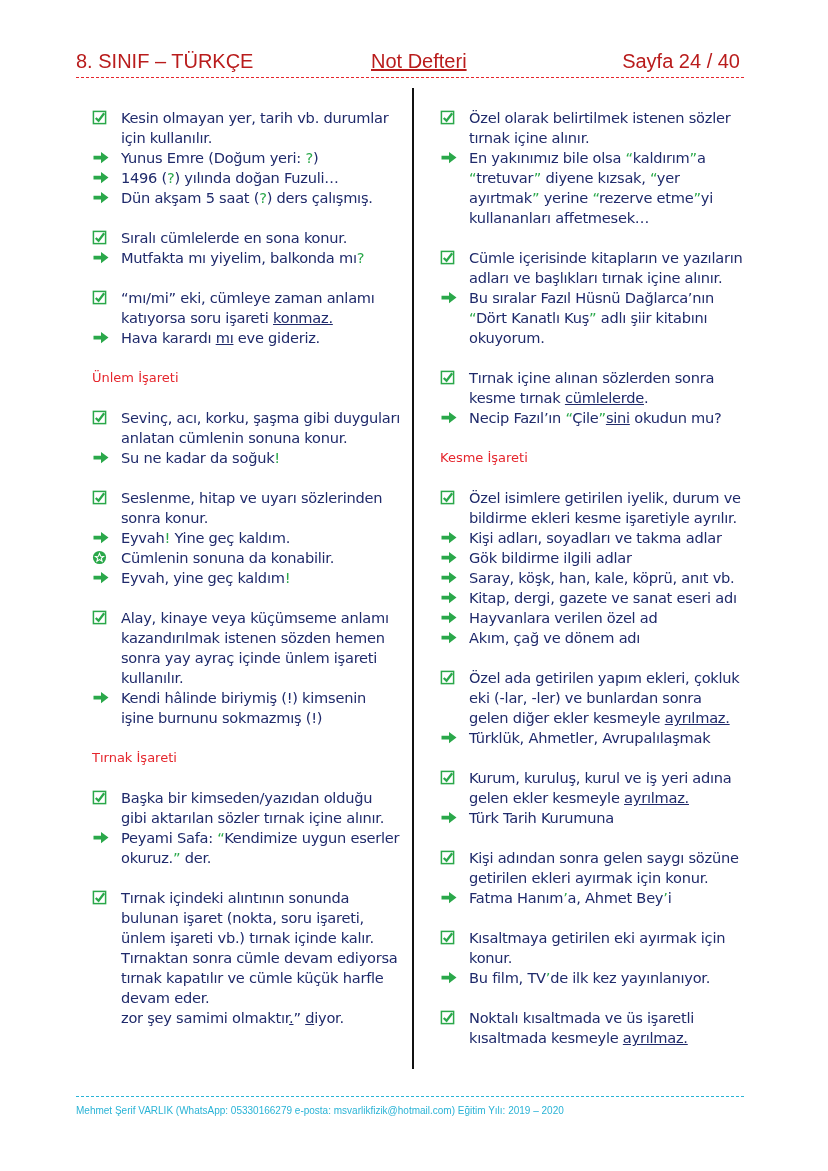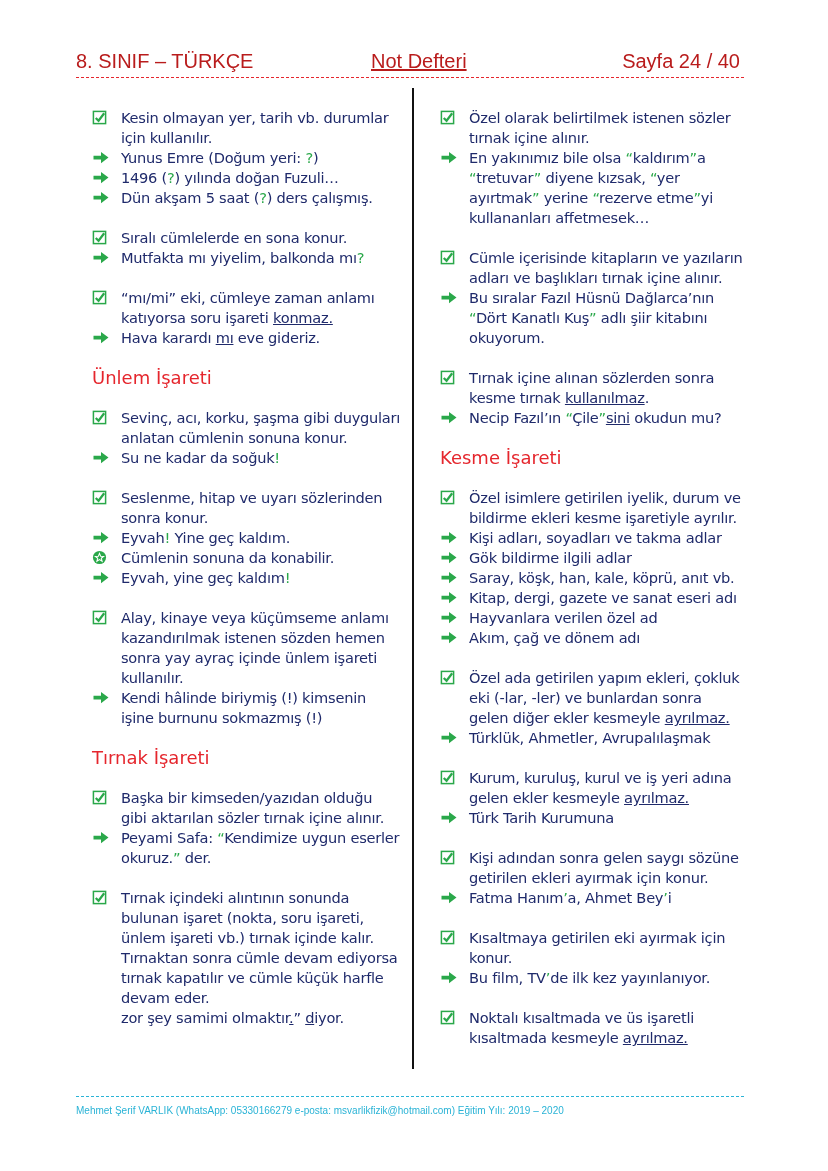--- a/index.html
+++ b/index.html
@@ -12,21 +12,21 @@
   .dash-bot { position:absolute; left:76px; top:1096px; width:668px; border-top:1px dashed #2ab3d6; }
   .footer { position:absolute; left:76px; top:1105px; font-family:"Liberation Sans", sans-serif; font-size:10px; color:#2ab3d6; white-space:nowrap; }
   .divider { position:absolute; left:412px; top:88px; width:2px; height:981px; background:#111; }
   .col { position:absolute; top:108px; width:318px; }
   .col.left { left:92px; }
   .col.right { left:440px; }
   .line { position:relative; padding-left:29px; font-size:14.6px; line-height:20px; height:20px; white-space:nowrap; letter-spacing:-0.25px; }
   .line.cont { }
   .gap { height:20px; }
   .icon { position:absolute; left:0; top:2px; width:16px; height:16px; }
-  .heading { font-size:18px; line-height:20px; height:20px; color:#e5262d; white-space:nowrap; }
+  .heading { font-size:13px; line-height:20px; height:20px; color:#e5262d; white-space:nowrap; }
   .g { color:#2aa84a; }
   .u { text-decoration:underline; }
 </style>
 </head>
 <body>
 
 <div class="header">
   <span class="l">8. SINIF – TÜRKÇE</span>
   <span class="c">Not Defteri</span>
   <span class="r">Sayfa 24 / 40</span>
@@ -150,21 +150,21 @@
     <div class="line"><span class="icon"><svg viewBox="0 0 18 16" width="18" height="15">
           <path d="M1 6 H9 V2 L17 8 L9 14 V10 H1 Z" fill="#2aa84a"></path>
         </svg></span><span>Bu sıralar Fazıl Hüsnü Dağlarca’nın</span></div>
     <div class="line cont"><span class="g">“</span><span>Dört Kanatlı Kuş</span><span class="g">”</span><span> adlı şiir kitabını</span></div>
     <div class="line cont"><span>okuyorum.</span></div>
     <div class="gap"></div>
     <div class="line"><span class="icon"><svg viewBox="0 0 16 16" width="15" height="15">
           <rect x="1.5" y="1.5" width="13" height="13" fill="none" stroke="#2aa84a" stroke-width="1.6"></rect>
           <path d="M4 8.5 L7 11.5 L13 3.5" fill="none" stroke="#2aa84a" stroke-width="2.4"></path>
         </svg></span><span>Tırnak içine alınan sözlerden sonra</span></div>
-    <div class="line cont"><span>kesme tırnak </span><span class="u">kullanılmaz</span><span>.</span></div>
+    <div class="line cont"><span>kesme tırnak </span><span class="u">cümlelerde</span><span>.</span></div>
     <div class="line"><span class="icon"><svg viewBox="0 0 18 16" width="18" height="15">
           <path d="M1 6 H9 V2 L17 8 L9 14 V10 H1 Z" fill="#2aa84a"></path>
         </svg></span><span>Necip Fazıl’ın </span><span class="g">“</span><span>Çile</span><span class="g">”</span><span class="u">sini</span><span> okudun mu?</span></div>
     <div class="gap"></div>
     <div class="heading"><span>Kesme İşareti</span></div>
     <div class="gap"></div>
     <div class="line"><span class="icon"><svg viewBox="0 0 16 16" width="15" height="15">
           <rect x="1.5" y="1.5" width="13" height="13" fill="none" stroke="#2aa84a" stroke-width="1.6"></rect>
           <path d="M4 8.5 L7 11.5 L13 3.5" fill="none" stroke="#2aa84a" stroke-width="2.4"></path>
         </svg></span><span>Özel isimlere getirilen iyelik, durum ve</span></div>

